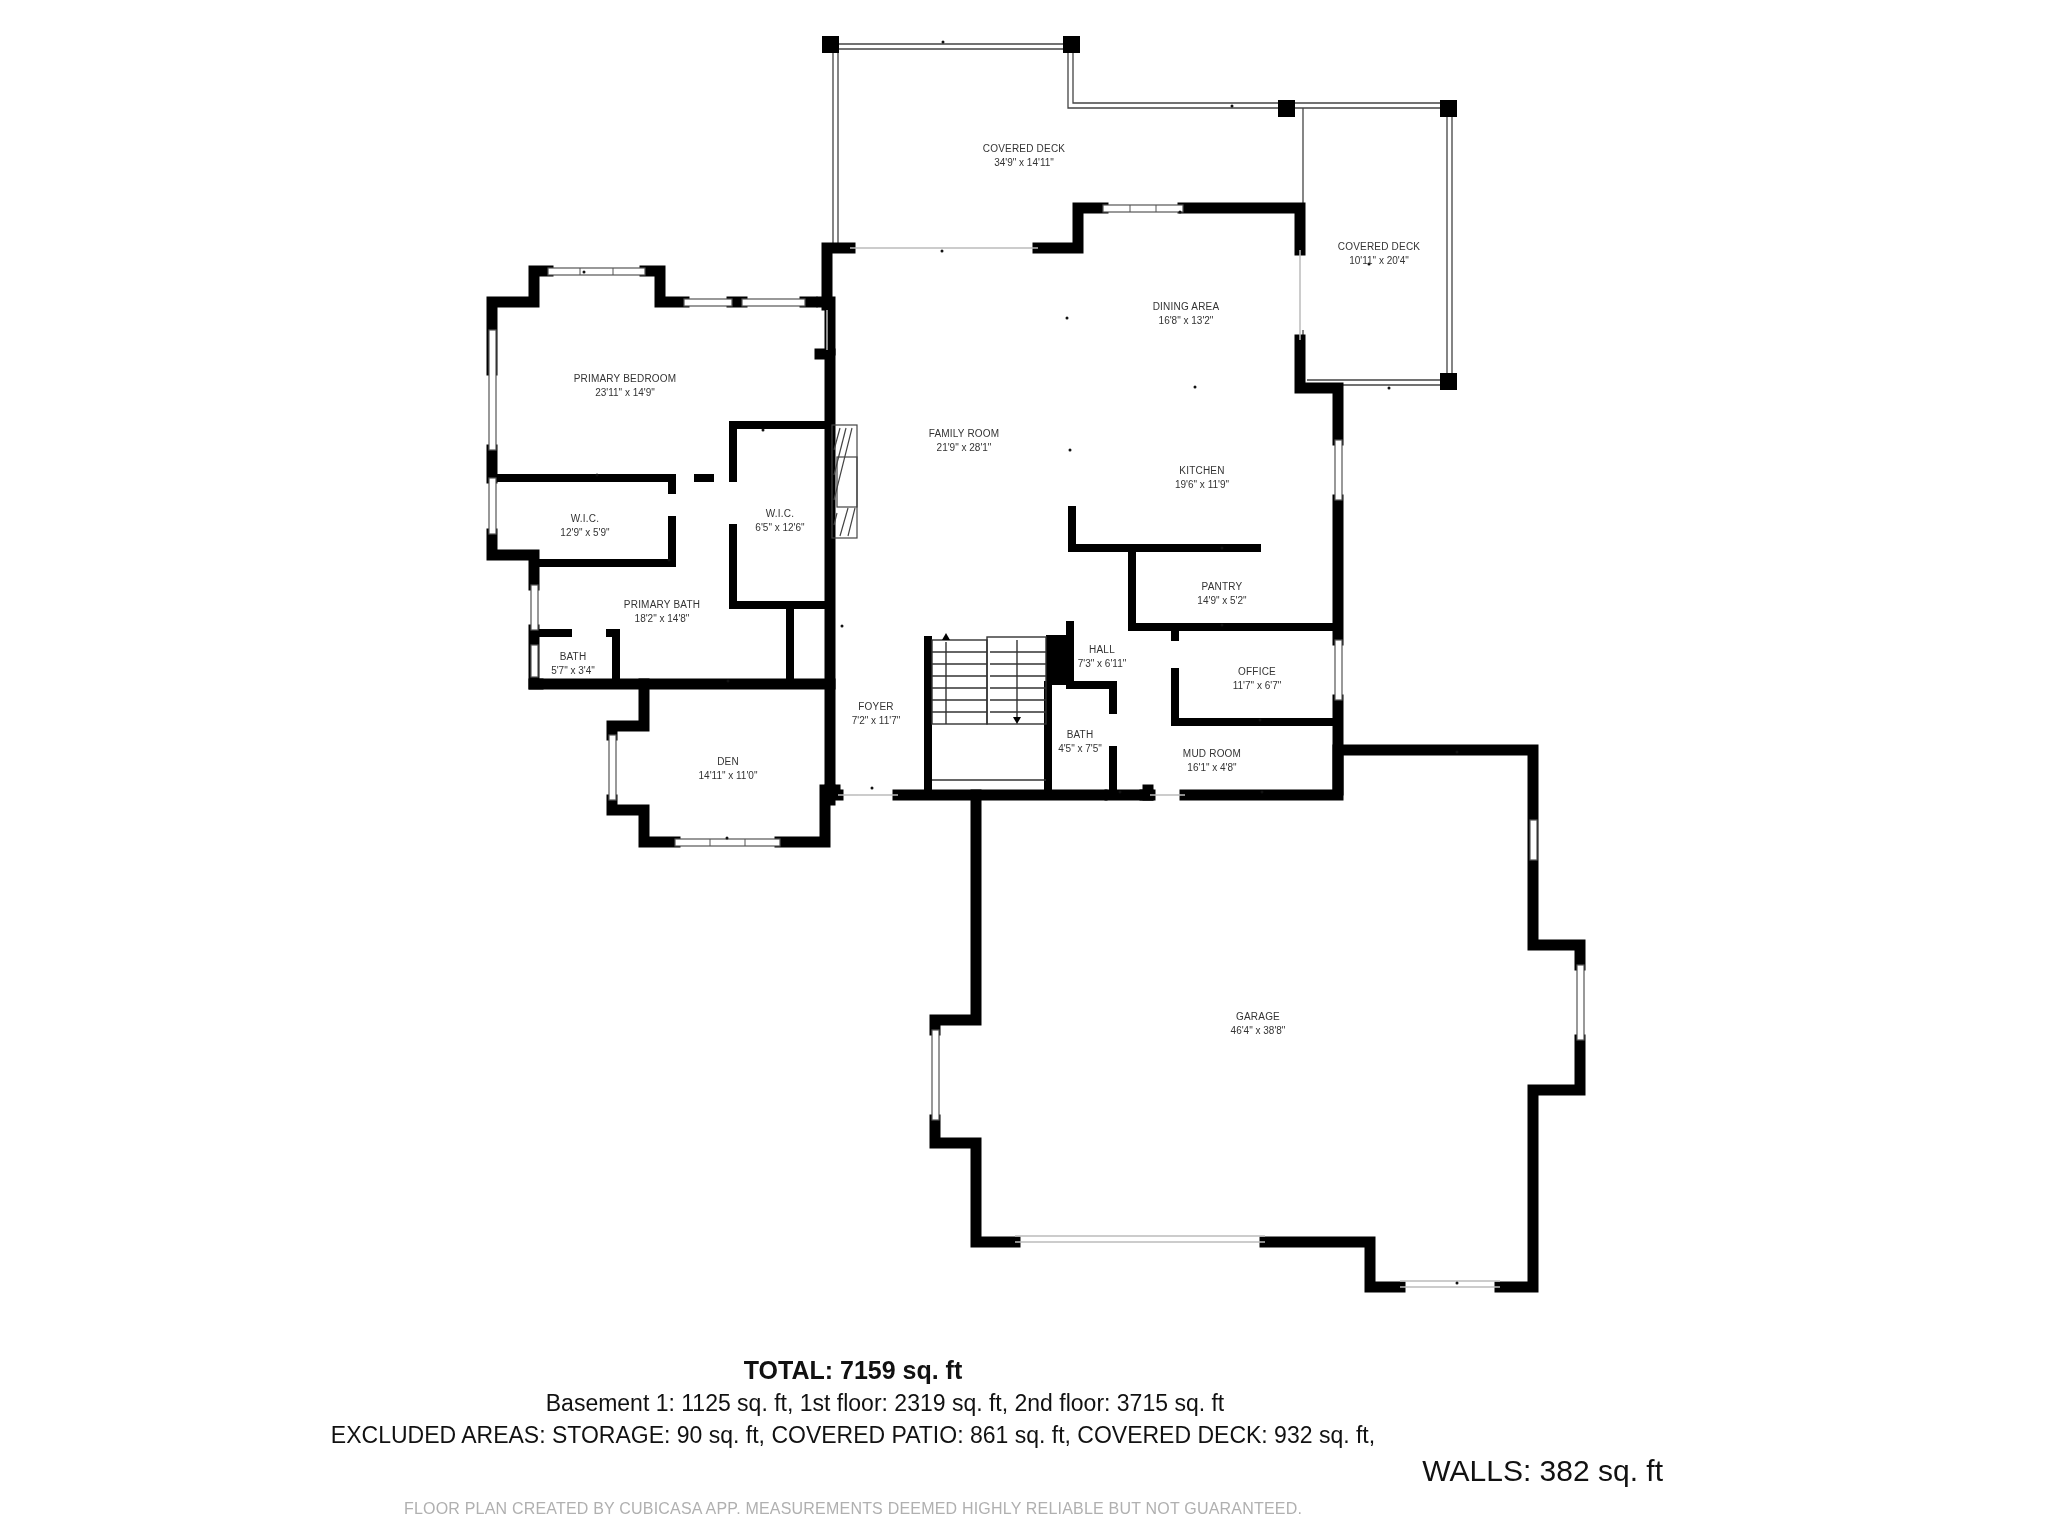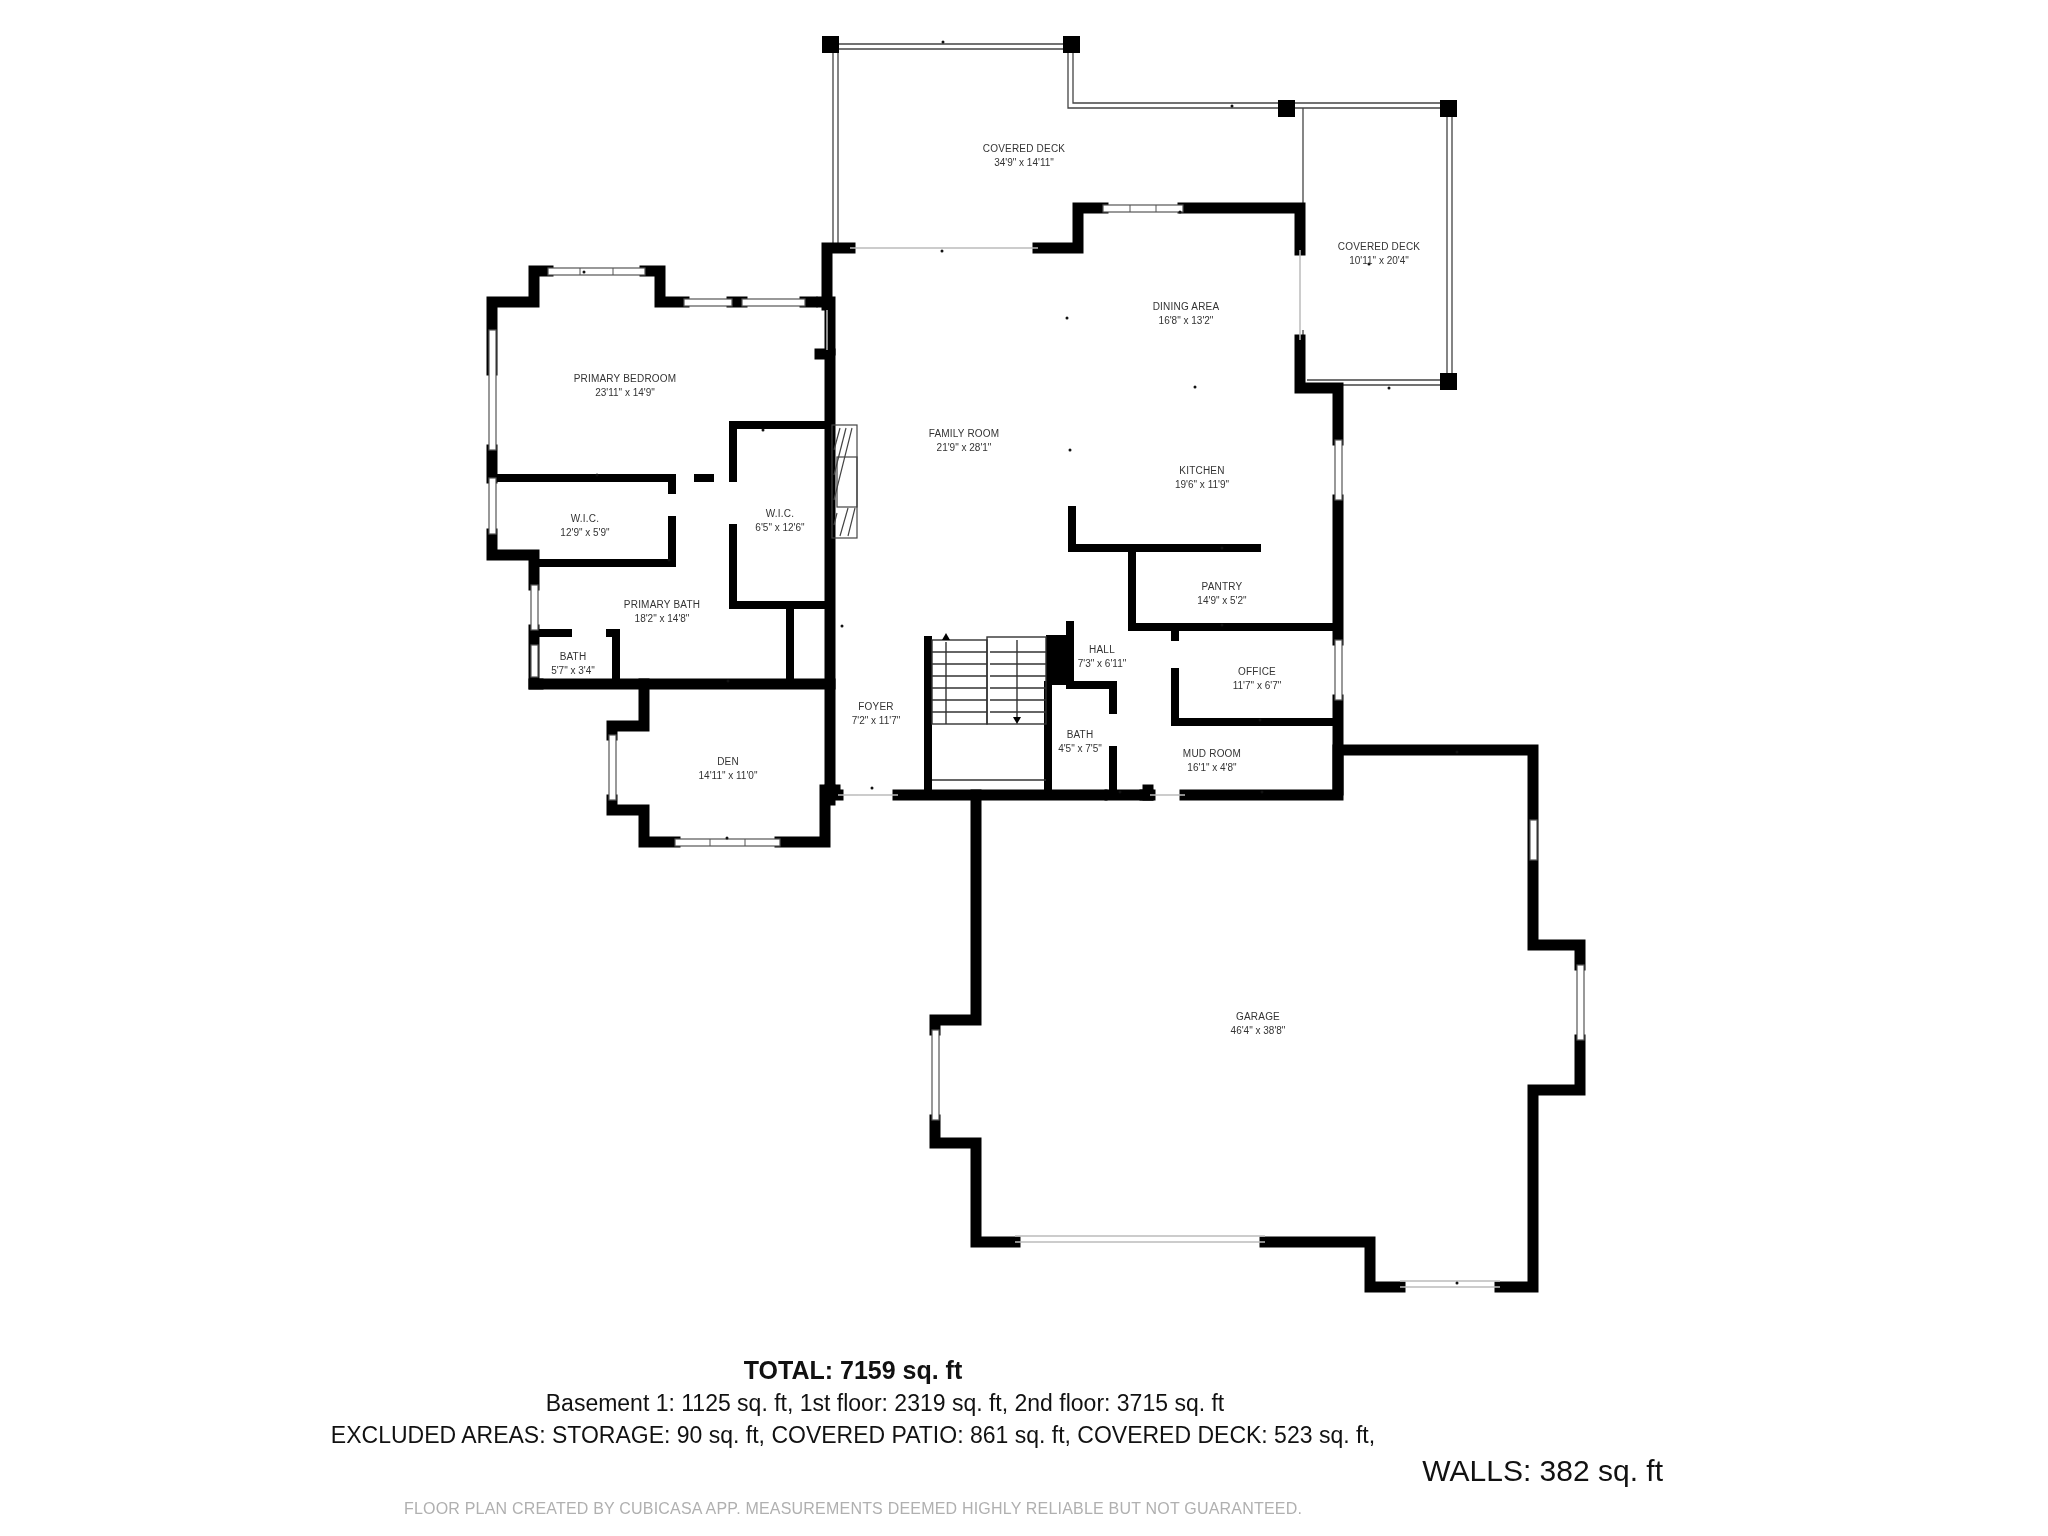--- a/index.html
+++ b/index.html
@@ -278,15 +278,15 @@
     </g>
     <g>
       <text class="room-name" x="1258" y="1020">GARAGE</text>
       <text class="room-dim" x="1258" y="1034">46'4" x 38'8"</text>
     </g>
   </g>
 </svg>
 
 <div class="footer total">TOTAL: 7159 sq. ft</div>
 <div class="footer floors">Basement 1: 1125 sq. ft, 1st floor: 2319 sq. ft, 2nd floor: 3715 sq. ft</div>
-<div class="footer excluded">EXCLUDED AREAS: STORAGE: 90 sq. ft, COVERED PATIO: 861 sq. ft, COVERED DECK: 523 sq. ft,</div>
+<div class="footer excluded">EXCLUDED AREAS: STORAGE: 90 sq. ft, COVERED PATIO: 861 sq. ft, COVERED DECK: 932 sq. ft,</div>
 <div class="footer walls-line">WALLS: 382 sq. ft</div>
 <div class="footer credit">FLOOR PLAN CREATED BY CUBICASA APP. MEASUREMENTS DEEMED HIGHLY RELIABLE BUT NOT GUARANTEED.</div>
 
 </body></html>

